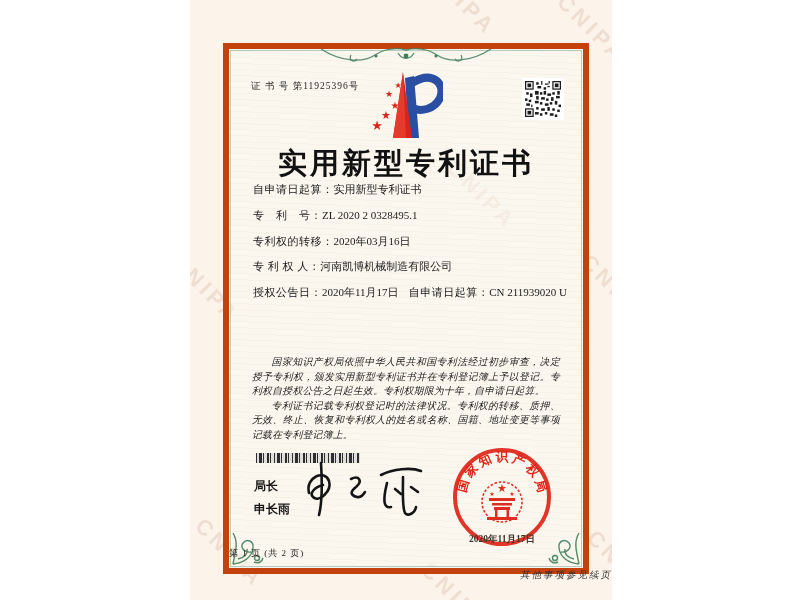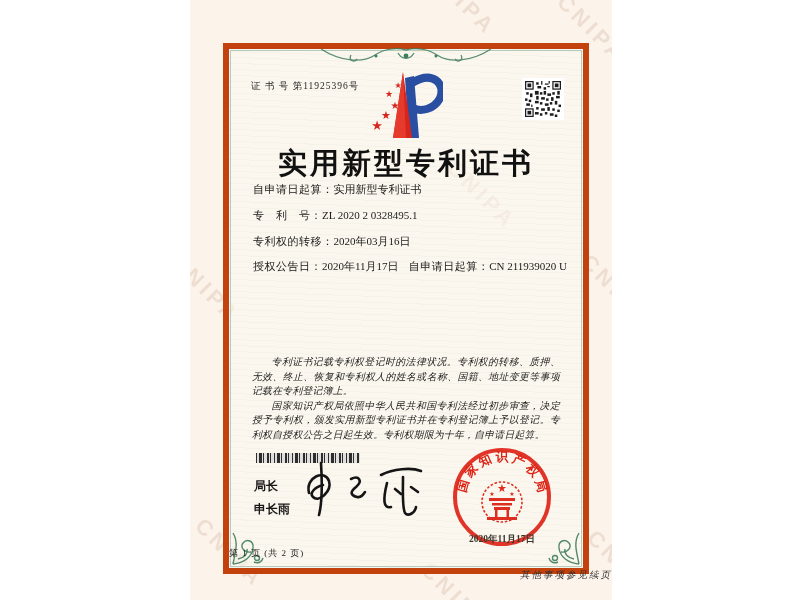--- a/index.html
+++ b/index.html
@@ -222,28 +222,31 @@
       <div class="row">
         <span class="lab">自申请日起算：</span><span>实用新型专利证书</span>
       </div>
       <div class="row">
         <span class="lab">专　利　号：</span><span>ZL 2020 2 0328495.1</span>
       </div>
       <div class="row">
         <span class="lab">专利权的转移：</span><span>2020年03月16日</span>
       </div>
       <div class="row">
+        <span class="lab">专 利 权 人：</span><span>河南凯博机械制造有限公司</span>
+      </div>
+      <div class="row">
         <span class="pair-1"><span class="lab">授权公告日：</span><span>2020年11月17日</span></span>
         <span class="lab">自申请日起算：</span><span>CN 211939020 U</span>
       </div>
     </div>
 
     <div class="paras">
+      <p>国家知识产权局依照中华人民共和国专利法经过初步审查，决定授予专利权，颁发实用新型专利证书并在专利登记簿上予以登记。专利权自授权公告之日起生效。专利权期限为十年，自申请日起算。</p>
       <p>专利证书记载专利权登记时的法律状况。专利权的转移、质押、无效、终止、恢复和专利权人的姓名或名称、国籍、地址变更等事项记载在专利登记簿上。</p>
-      <p>国家知识产权局依照中华人民共和国专利法经过初步审查，决定授予专利权，颁发实用新型专利证书并在专利登记簿上予以登记。专利权自授权公告之日起生效。专利权期限为十年，自申请日起算。</p>
     </div>
 
     <div class="barcode"></div>
 
     <div class="signer">
       <div>局长</div>
       <div>申长雨</div>
     </div>
 
     <div class="signature">

